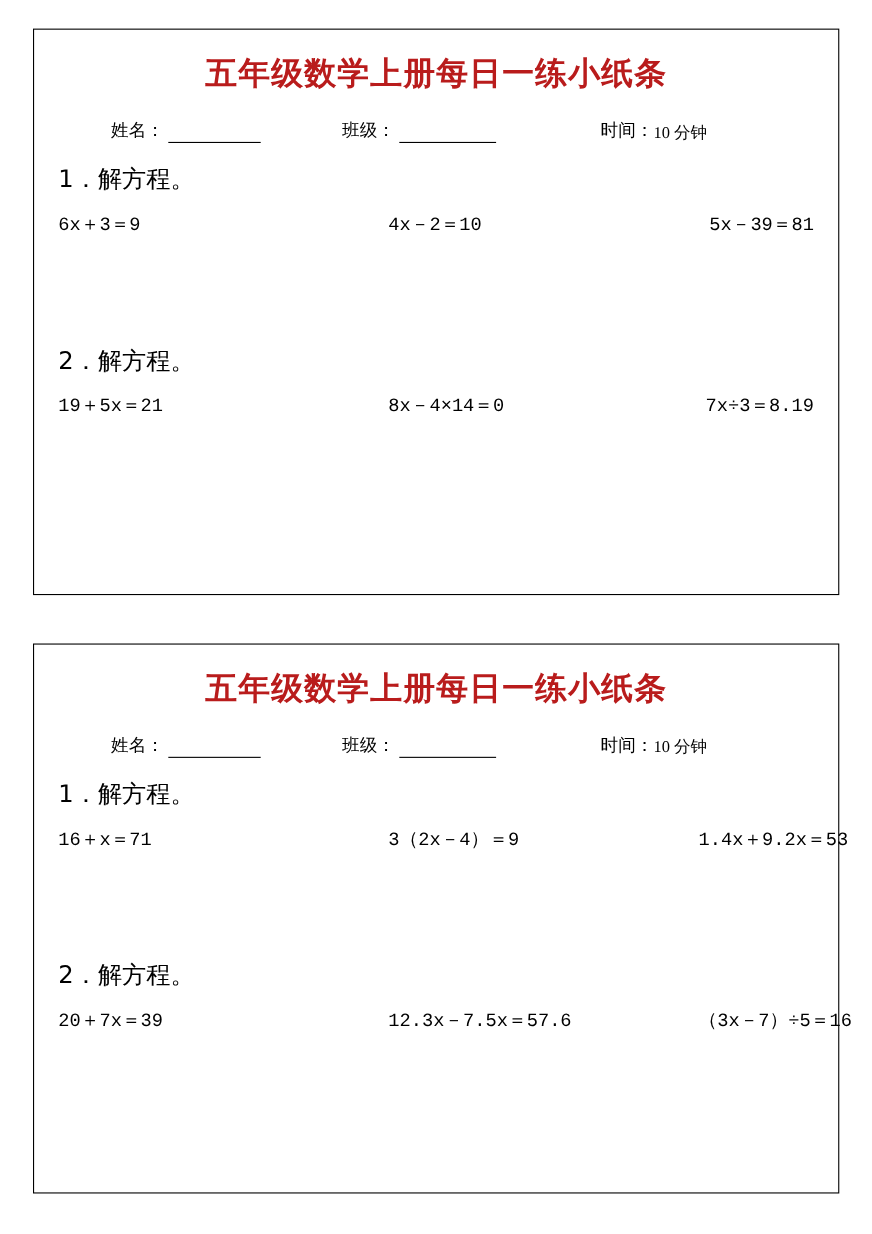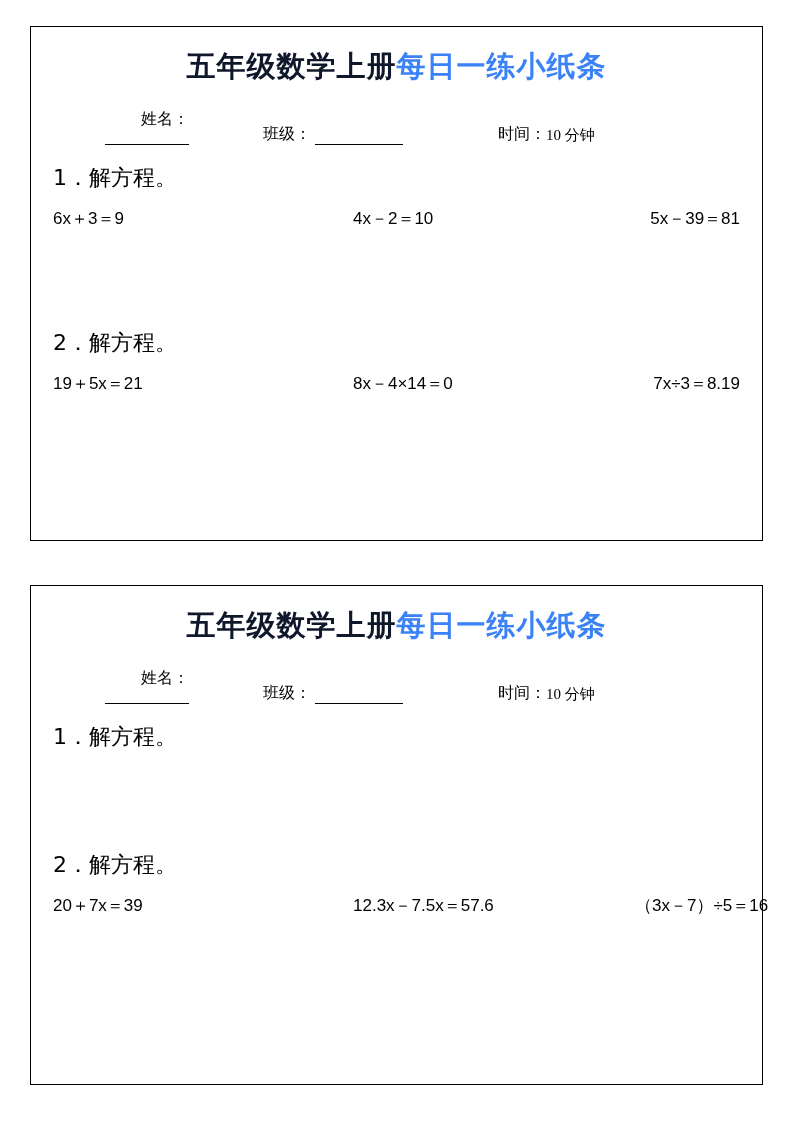--- a/index.html
+++ b/index.html
@@ -38,40 +38,39 @@
   .title {
     text-align: center;
     font-family: "DejaVu Sans", sans-serif;
     font-weight: bold;
     font-size: 29px;
     letter-spacing: 1px;
     margin: 6px 0 0 0;
     white-space: nowrap;
   }
   .title .black {
-    color: #0f172a;
+    color: #b91c1c;
   }
   .title .red {
-    color: #3b82f6;
+    color: #b91c1c;
   }
   .meta-row {
     display: flex;
     align-items: flex-end;
     margin-top: 22px;
     font-size: 16px;
     font-family: "DejaVu Sans", sans-serif;
   }
   .meta-cell {
     display: flex;
     align-items: flex-end;
     white-space: nowrap;
   }
   .meta-name {
     margin-left: 48px;
-    flex-direction: column;
   }
   .meta-class {
     margin-left: 74px;
   }
   .meta-time {
     margin-left: 95px;
   }
   .meta-label {
     font-size: 16px;
   }
@@ -95,21 +94,21 @@
     margin-top: 18px;
     margin-bottom: 0;
   }
   .section-title.tight {
     margin-top: 14px;
   }
   .problem-row {
     display: flex;
     margin-top: 14px;
     font-size: 17px;
-    font-family: Liberation Sans, sans-serif;
+    font-family: Liberation Mono, monospace;
   }
   .problem {
     white-space: nowrap;
   }
   .problem.c0 {
     flex: 0 0 300px;
   }
   .problem.c1 {
     flex: 0 0 282px;
     text-align: left;
@@ -184,20 +183,25 @@
         <span class="meta-label">班级：</span>
         <span class="blank-line wide"></span>
       </div>
       <div class="meta-cell meta-time">
         <span class="meta-label">时间：</span>
         <span class="meta-value">10 分钟</span>
       </div>
     </div>
 
     <div class="section-title">1．解方程。</div>
+    <div class="problem-row">
+      <span class="problem c0">16＋x＝71</span>
+      <span class="problem c1">3（2x－4）＝9</span>
+      <span class="problem c2">1.4x＋9.2x＝53</span>
+    </div>
     <div class="work-space"></div>
 
     <div class="section-title tight">2．解方程。</div>
     <div class="problem-row">
       <span class="problem c0">20＋7x＝39</span>
       <span class="problem c1">12.3x－7.5x＝57.6</span>
       <span class="problem c2">（3x－7）÷5＝16</span>
     </div>
     <div class="work-space tall2"></div>
   </div>

